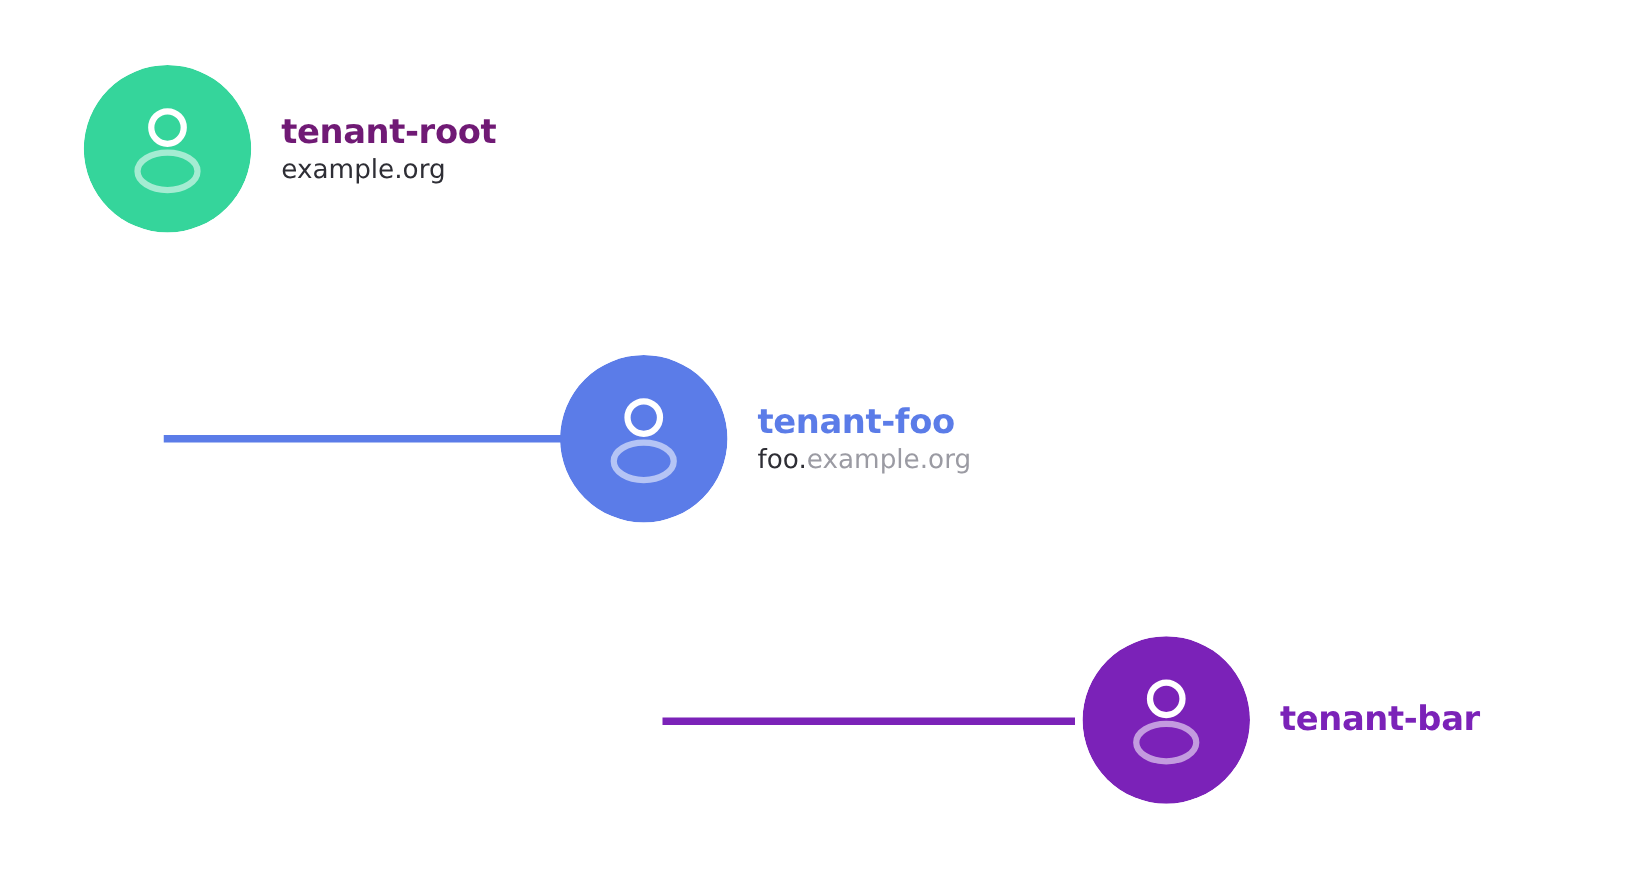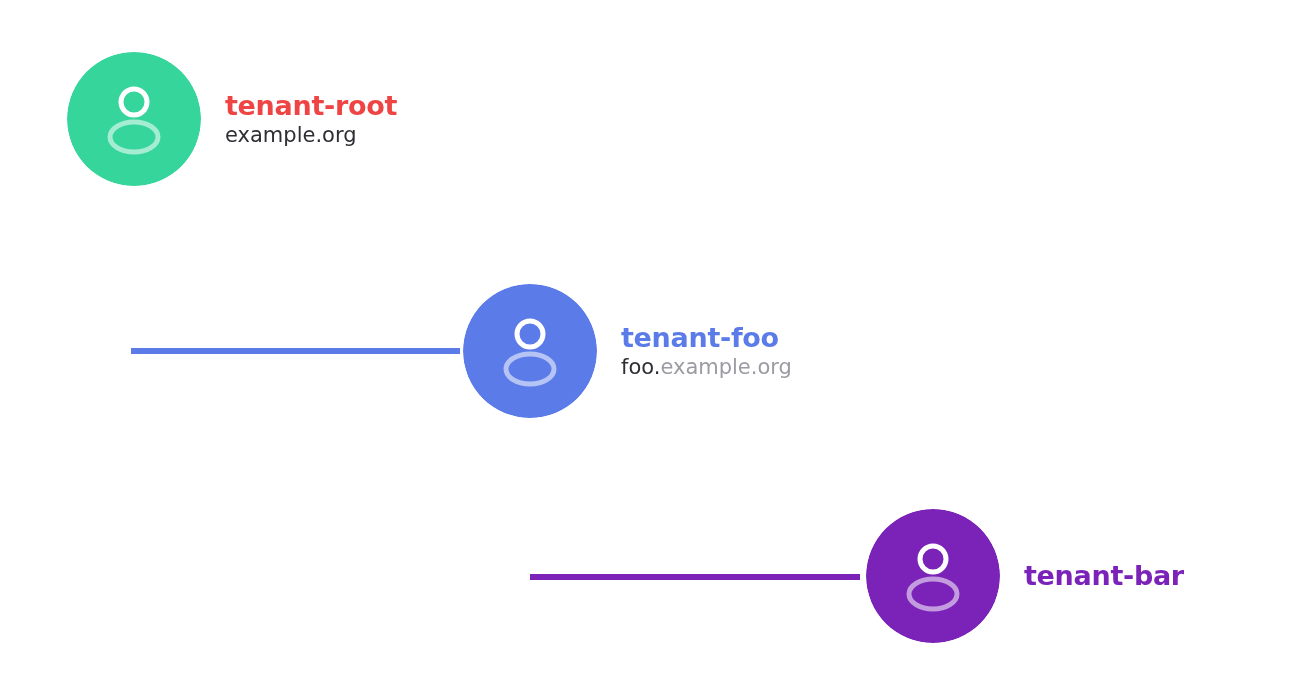--- a/index.html
+++ b/index.html
@@ -93,28 +93,28 @@
     </g>
   </svg>
 
   <div class="node" style="left: 67px; top: 52px;">
     <svg class="node-avatar" width="134" height="134" viewBox="0 0 134 134" xmlns="http://www.w3.org/2000/svg">
       <circle cx="67" cy="67" r="67" fill="#35d59b"></circle>
       <circle cx="67" cy="50" r="13" fill="none" stroke="#ffffff" stroke-width="5"></circle>
       <ellipse cx="67" cy="85" rx="24" ry="15" fill="none" stroke="#ffffff" stroke-opacity="0.55" stroke-width="5"></ellipse>
     </svg>
     <div class="node-text">
-      <div class="node-title" style="color:#ef4444;">tenant-root</div>
+      <div class="node-title" style="color:#701a75;">tenant-root</div>
       <div class="node-subtitle">
         <span class="sub-own">example.org</span><span class="sub-inherited"></span>
       </div>
     </div>
   </div>
 
-  <div class="node" style="left: 463px; top: 284px;">
+  <div class="node" style="left: 448px; top: 284px;">
     <svg class="node-avatar" width="134" height="134" viewBox="0 0 134 134" xmlns="http://www.w3.org/2000/svg">
       <circle cx="67" cy="67" r="67" fill="#5b7ce8"></circle>
       <circle cx="67" cy="50" r="13" fill="none" stroke="#ffffff" stroke-width="5"></circle>
       <ellipse cx="67" cy="85" rx="24" ry="15" fill="none" stroke="#ffffff" stroke-opacity="0.55" stroke-width="5"></ellipse>
     </svg>
     <div class="node-text">
       <div class="node-title" style="color:#5b7ce8;">tenant-foo</div>
       <div class="node-subtitle">
         <span class="sub-own">foo.</span><span class="sub-inherited">example.org</span>
       </div>

